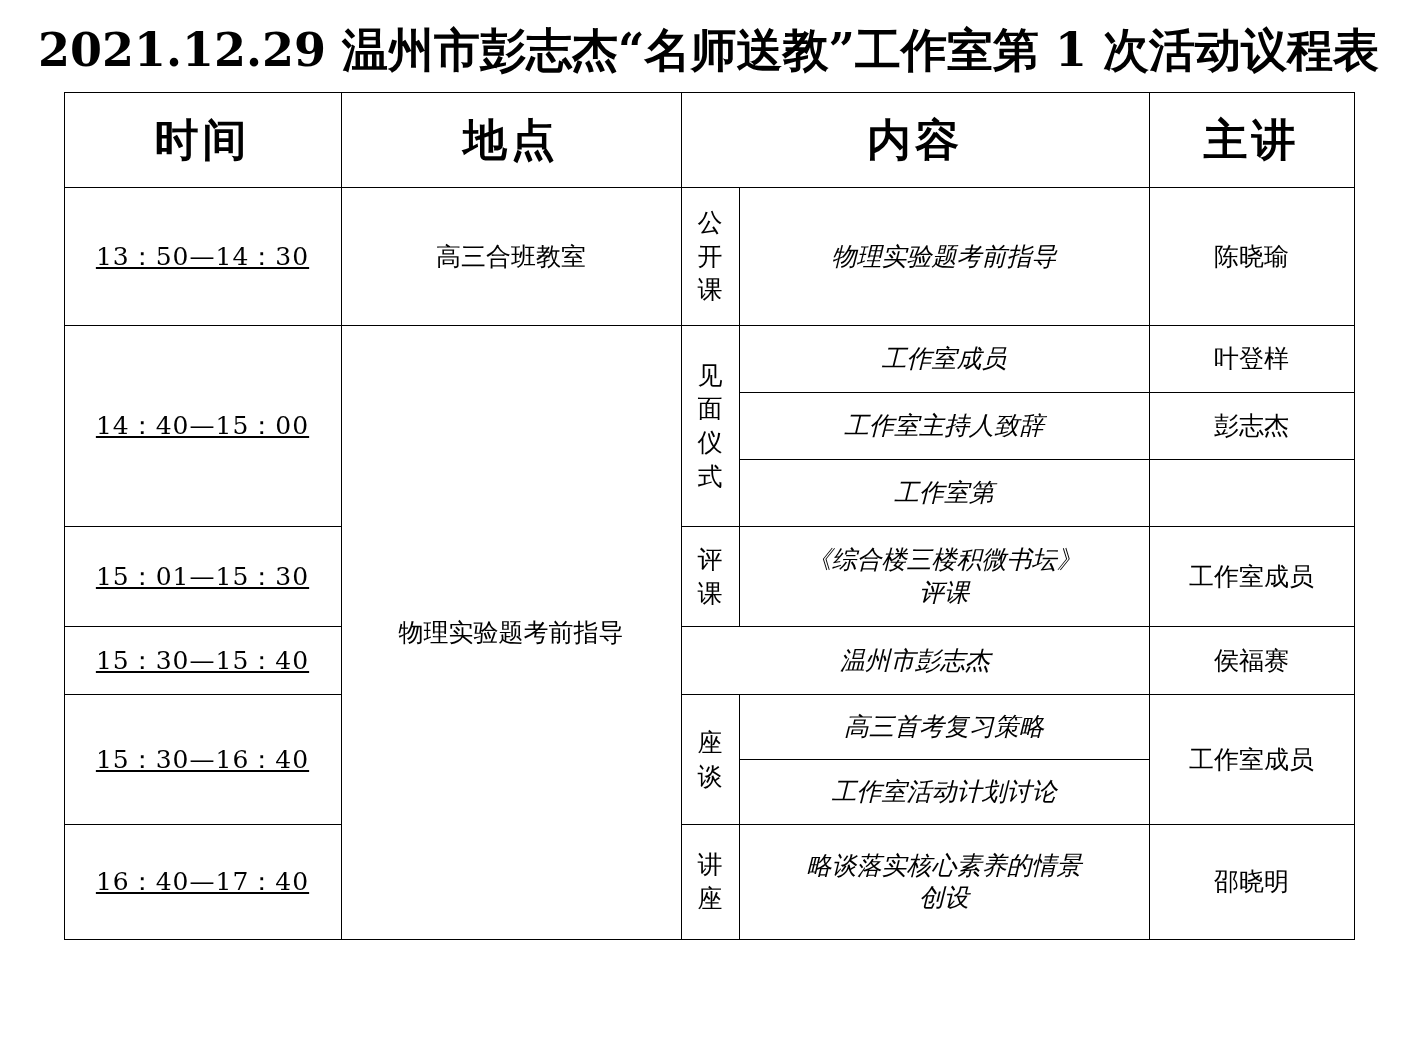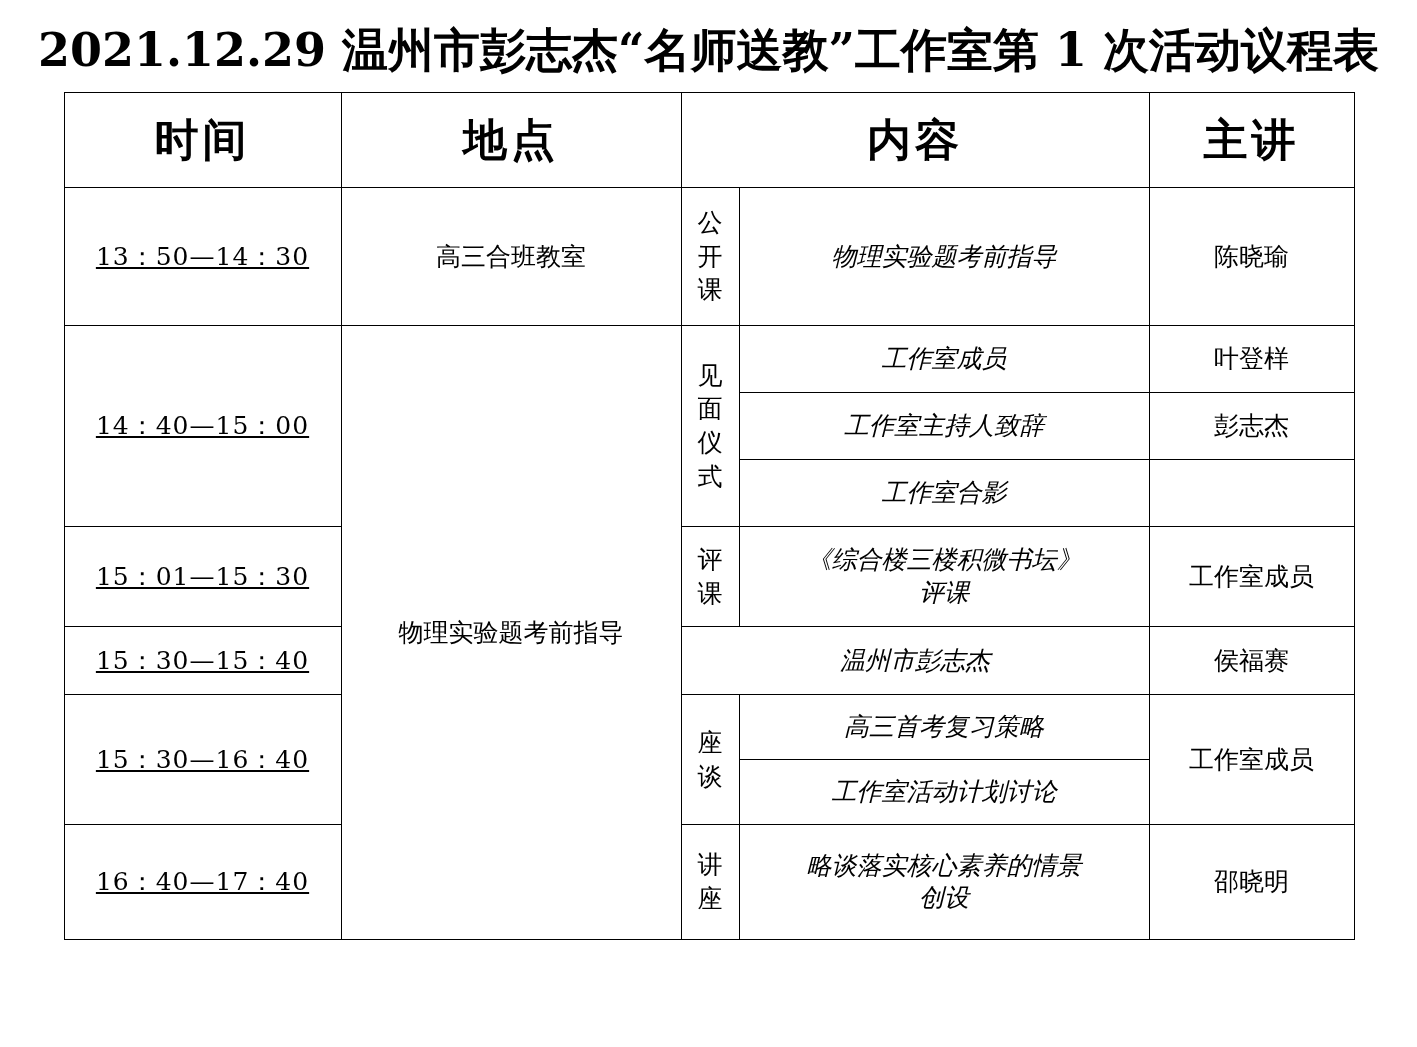--- a/index.html
+++ b/index.html
@@ -143,21 +143,21 @@
           <td class="content">工作室成员</td>
           <td class="speaker">叶登样</td>
         </tr>
 
         <tr style="height:67px;">
           <td class="content">工作室主持人致辞</td>
           <td class="speaker">彭志杰</td>
         </tr>
 
         <tr style="height:67px;">
-          <td class="content">工作室合影</td>
+          <td class="content">工作室第</td>
           <td class="speaker"></td>
         </tr>
 
         <tr style="height:100px;">
           <td class="time">15：01—15：30</td>
           <td class="kind">
               <span>评</span>
               <span>课</span>
             </td>
           <td class="content">

